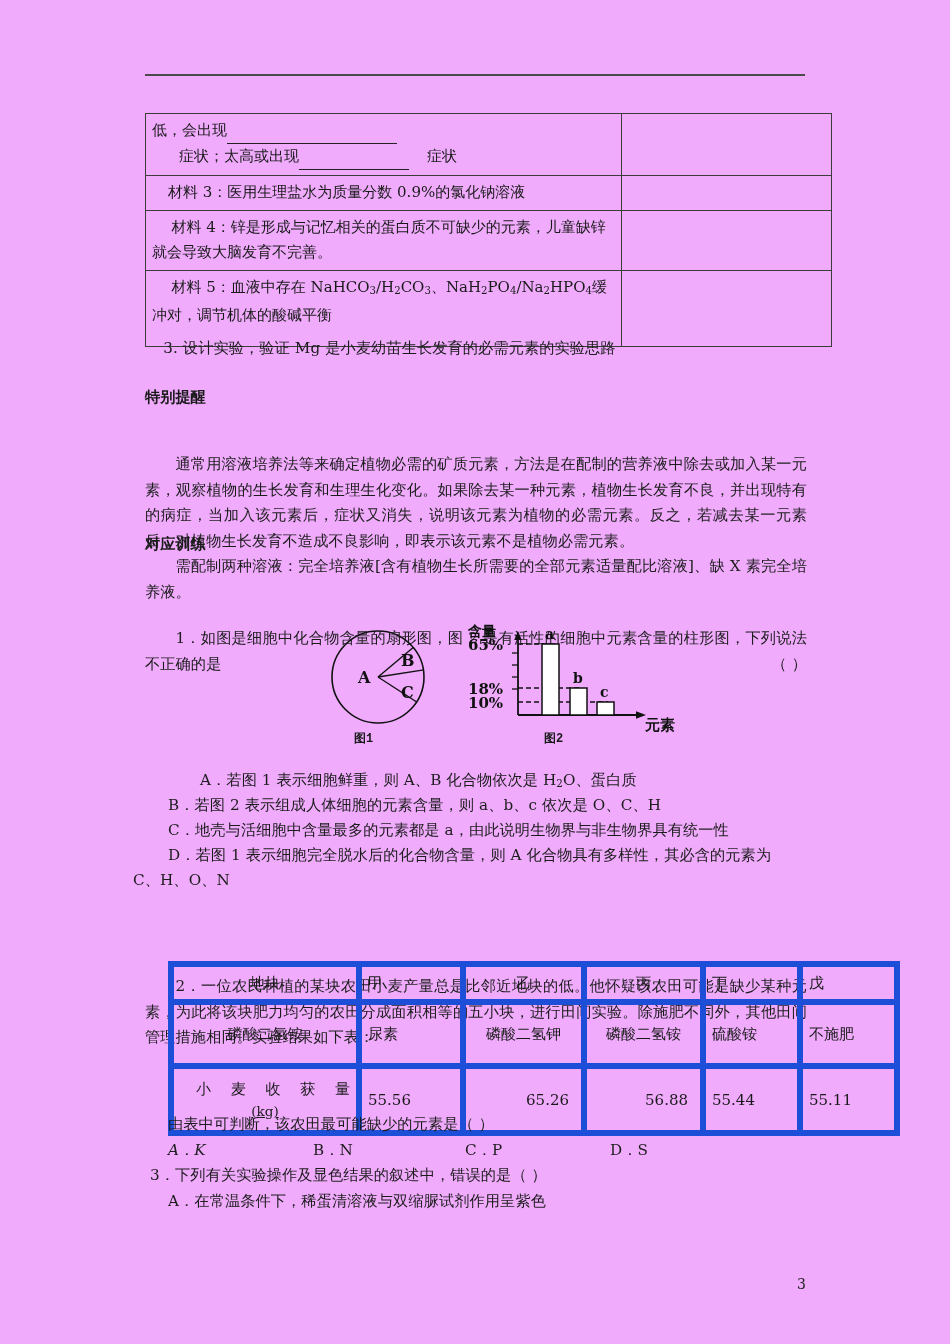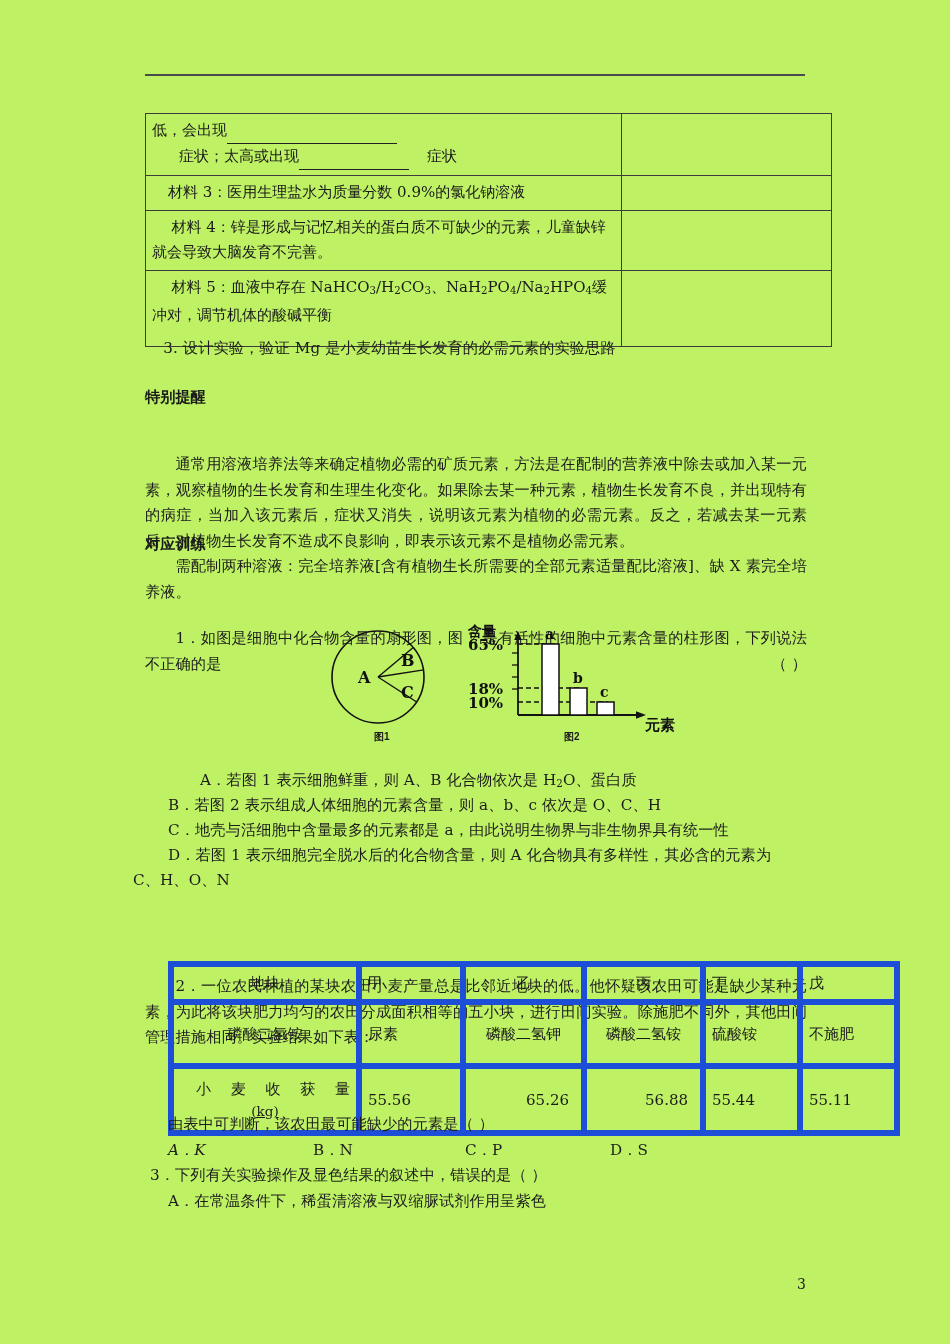--- a/index.html
+++ b/index.html
@@ -8,21 +8,21 @@
     background: #ffffff;
   }
   body {
     font-family: "DejaVu Serif", "Liberation Serif", serif;
     color: #1a1a1a;
   }
   .page {
     position: relative;
     width: 950px;
     height: 1344px;
-    background: #bef264;
+    background: #f0abfc;
     overflow: hidden;
   }
 
   
   .header-rule {
     position: absolute;
     left: 145px;
     top: 74px;
     width: 660px;
     height: 0;
@@ -72,24 +72,23 @@
   
   .figures {
     position: absolute;
     left: 322px;
     top: 622px;
     width: 370px;
     height: 135px;
   }
   .fig-caption {
     position: absolute;
-    font-size: 10px;
+    font-size: 12px;
     font-weight: bold;
-    font-family: Liberation Sans, sans-serif;
-    margin-left: 20px;
+    font-family: Liberation Mono, monospace;
   }
 
   
   .tbl2 {
     position: absolute;
     left: 168px;
     top: 961px;
     width: 618px;
     border-collapse: collapse;
     table-layout: fixed;

